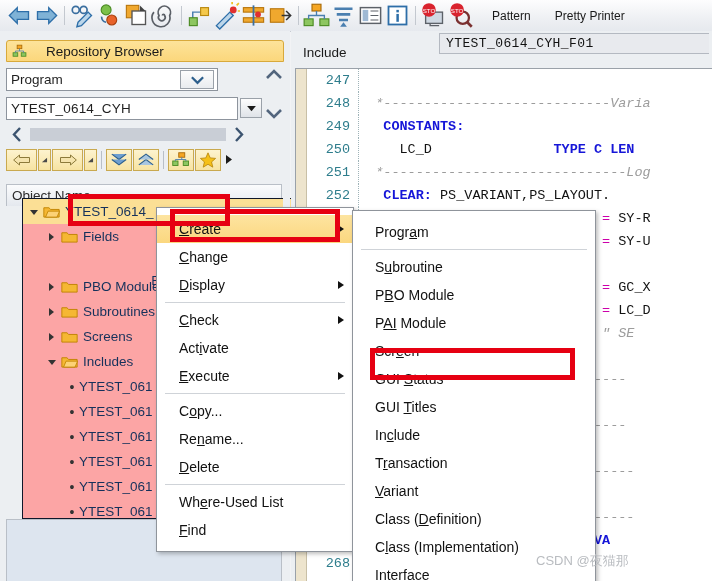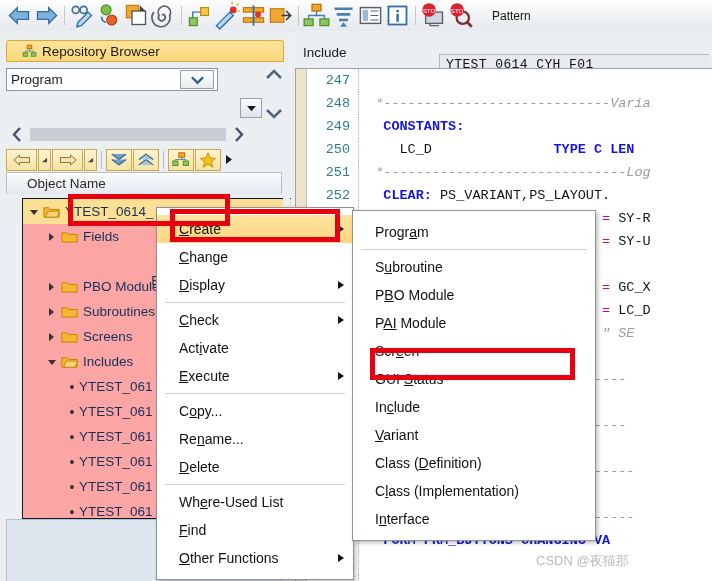--- a/index.html
+++ b/index.html
@@ -28,21 +28,21 @@
 
   
   .leftpane{
     position:absolute;left:0;top:31px;width:290px;height:550px;
     background:#eceff2;
   }
   .title-tab{
     position:absolute;left:6px;top:9px;width:278px;height:22px;
     background:linear-gradient(#fde39a,#fbd77c);
     border:1px solid #d8a93b;border-radius:3px 3px 0 0;
-    display:flex;align-items:center;gap:5px;padding:0 15px;
+    display:flex;align-items:center;gap:19px;padding:0 5px;
     box-sizing:border-box;font-size:13.5px;color:#1a1a1a;
   }
   .combo{
     position:absolute;left:6px;top:37px;width:212px;height:23px;
     background:#fff;border:1px solid #8d949d;box-sizing:border-box;
     display:flex;align-items:center;padding-left:4px;font-size:13.5px;
   }
   .combo-btn{
     position:absolute;left:180px;top:39px;width:34px;height:19px;
     background:linear-gradient(#fdfdfd,#e9ecef);border:1px solid #9aa1a9;
@@ -76,24 +76,24 @@
   .sbtn{
     height:22px;background:linear-gradient(#fdf3cf,#f7e3a1);
     border:1px solid #c9a94f;box-sizing:border-box;
     display:flex;align-items:center;justify-content:center;
   }
   .sbtn.w31{width:31px;}
   .sbtn.w13{width:13px;}
   .sbtn.w26{width:26px;}
   .vsep{width:1px;height:18px;background:#b9bfc7;margin:0 3px;}
   .objhdr{
-    position:absolute;left:6px;top:141px;width:276px;height:22px;
+    position:absolute;left:6px;top:153px;width:276px;height:22px;
     background:linear-gradient(#fbfcfd,#e4e8ee);
     border:1px solid #b9bfc7;border-bottom:none;box-sizing:border-box;
-    display:flex;align-items:center;padding-left:20px;font-size:13.5px;color:#2b2b2b;
+    display:flex;align-items:center;padding-left:5px;font-size:13.5px;color:#2b2b2b;
   }
   .tree{
     position:absolute;left:22px;top:167px;width:276px;height:321px;
     background:#fca5a5;border:1px solid #0f172a;box-sizing:border-box;
     overflow:hidden;
   }
   .trow{
     height:25px;display:flex;align-items:center;font-size:13.5px;color:#15315b;
     white-space:nowrap;
   }
@@ -108,21 +108,21 @@
 
   
   .rightpane{
     position:absolute;left:291px;top:31px;width:421px;height:550px;
     background:#eceff2;
   }
   .inc-label{
     position:absolute;left:12px;top:14px;font-size:13.5px;color:#1a1a1a;
   }
   .inc-field{
-    position:absolute;left:148px;top:23px;width:270px;height:21px;
+    position:absolute;left:148px;top:2px;width:270px;height:21px;
     background:#e8eaee;border:1px solid #b4b9c1;border-right:none;box-sizing:border-box;
     display:flex;align-items:center;padding-left:6px;
     font-family:"Liberation Mono", monospace;font-size:13px;letter-spacing:.4px;color:#111;
   }
   .editor{
     position:absolute;left:4px;top:37px;width:417px;height:540px;
     background:#fff;border-left:1px solid #9aa1a9;border-top:1px solid #9aa1a9;
     box-sizing:border-box;overflow:hidden;
   }
   .gutter-edge{position:absolute;left:0;top:0;width:10px;height:540px;background:#ede4cd;border-right:1px solid #c8bfa6;}
@@ -292,20 +292,21 @@
     </div>
     <div class="tb-item">
       <svg class="tb-ico" viewBox="0 0 24 24">
         <circle cx="14" cy="14" r="5.5" fill="none" stroke="#7a3030" stroke-width="2"></circle>
         <path d="M18 18 L22 22" stroke="#7a3030" stroke-width="2.4"></path>
         <circle cx="9" cy="7" r="6" fill="#d9232e"></circle>
         <text x="9" y="9.4" font-size="5.5" fill="#fff" text-anchor="middle" font-family="Liberation Sans, sans-serif">STO</text>
       </svg>
     </div>
     <div class="tb-text" style="margin-left:6px;">Pattern</div>
+    <div class="tb-text">Pretty Printer</div>
   </div>
 
   <div class="leftpane">
 
     <div class="title-tab">
       <span>
         <svg width="15" height="14" viewBox="0 0 24 24">
           <rect x="8" y="2" width="8" height="6" fill="#f5a623" stroke="#a86a08" stroke-width="1.4"></rect>
           <rect x="1" y="15" width="8" height="6" fill="#8dc660" stroke="#4a8a22" stroke-width="1.4"></rect>
           <rect x="15" y="15" width="8" height="6" fill="#8dc660" stroke="#4a8a22" stroke-width="1.4"></rect>
@@ -326,20 +327,23 @@
 
     <div class="updown">
       <svg width="18" height="13" viewBox="0 0 18 13">
           <path d="M2 10 L9 3 L16 10" fill="none" stroke="#52657d" stroke-width="2.6"></path>
         </svg>
       <svg width="18" height="13" viewBox="0 0 18 13">
           <path d="M2 3 L9 10 L16 3" fill="none" stroke="#52657d" stroke-width="2.6"></path>
         </svg>
     </div>
 
+    <div class="txtfield">
+      <span>YTEST_0614_CYH</span>
+    </div>
     <div class="txtfield-btn">
       <svg width="11" height="7" viewBox="0 0 12 8">
           <path d="M1 1 L11 1 L6 7 Z" fill="#1a1a1a"></path>
         </svg>
     </div>
 
     <div class="navbar">
       <div class="nav-arrow">
         <svg width="12" height="15" viewBox="0 0 12 15">
             <path d="M9 1 L3 7.5 L9 14" fill="none" stroke="#3c5470" stroke-width="2.4"></path>
@@ -631,24 +635,20 @@
       <div class="mi">
         <span><span></span><span class="u">D</span><span>elete</span></span>
       </div>
       <div class="msep"></div>
       <div class="mi">
         <span><span>Wh</span><span class="u">e</span><span>re-Used List</span></span>
       </div>
       <div class="mi">
         <span><span></span><span class="u">F</span><span>ind</span></span>
       </div>
-      <div class="mi">
-        <span><span></span><span class="u">O</span><span>ther Functions</span></span>
-        <span class="arrow"></span>
-      </div>
     </div>
 
   <div class="menu menu2" id="menu2">
       <div class="mi">
         <span><span>Progr</span><span class="u">a</span><span>m</span></span>
       </div>
       <div class="msep"></div>
       <div class="mi">
         <span><span>S</span><span class="u">u</span><span>broutine</span></span>
       </div>
@@ -658,21 +658,27 @@
       <div class="mi">
         <span><span>P</span><span class="u">AI</span><span> Module</span></span>
       </div>
       <div class="mi">
         <span><span>Scr</span><span class="u">e</span><span>en</span></span>
       </div>
       <div class="mi">
         <span><span>GUI </span><span class="u">S</span><span>tatus</span></span>
       </div>
       <div class="mi">
+        <span><span>GUI </span><span class="u">T</span><span>itles</span></span>
+      </div>
+      <div class="mi">
         <span><span>In</span><span class="u">c</span><span>lude</span></span>
+      </div>
+      <div class="mi">
+        <span><span>T</span><span class="u">r</span><span>ansaction</span></span>
       </div>
       <div class="mi">
         <span><span></span><span class="u">V</span><span>ariant</span></span>
       </div>
       <div class="mi">
         <span><span>Class (</span><span class="u">D</span><span>efinition)</span></span>
       </div>
       <div class="mi">
         <span><span>C</span><span class="u">l</span><span>ass (Implementation)</span></span>
       </div>

